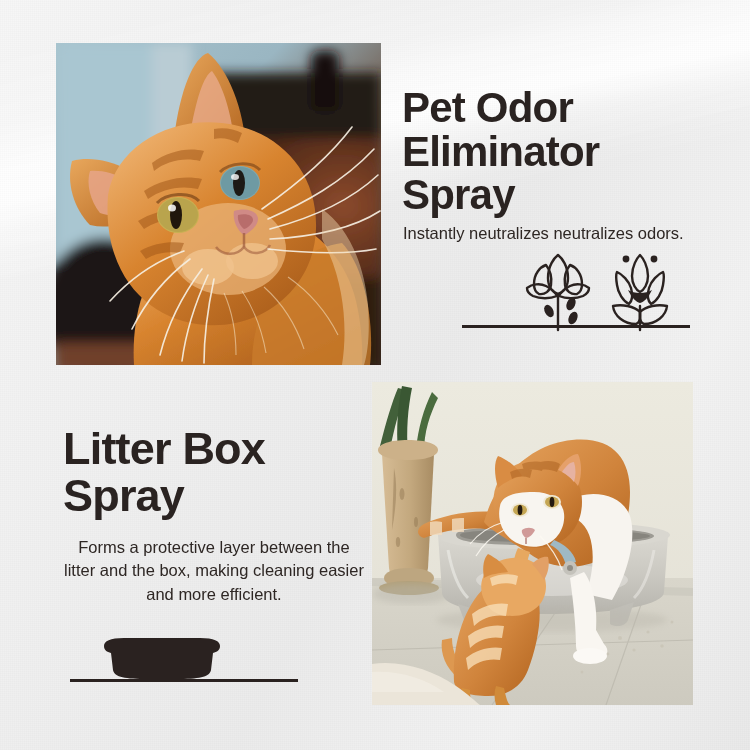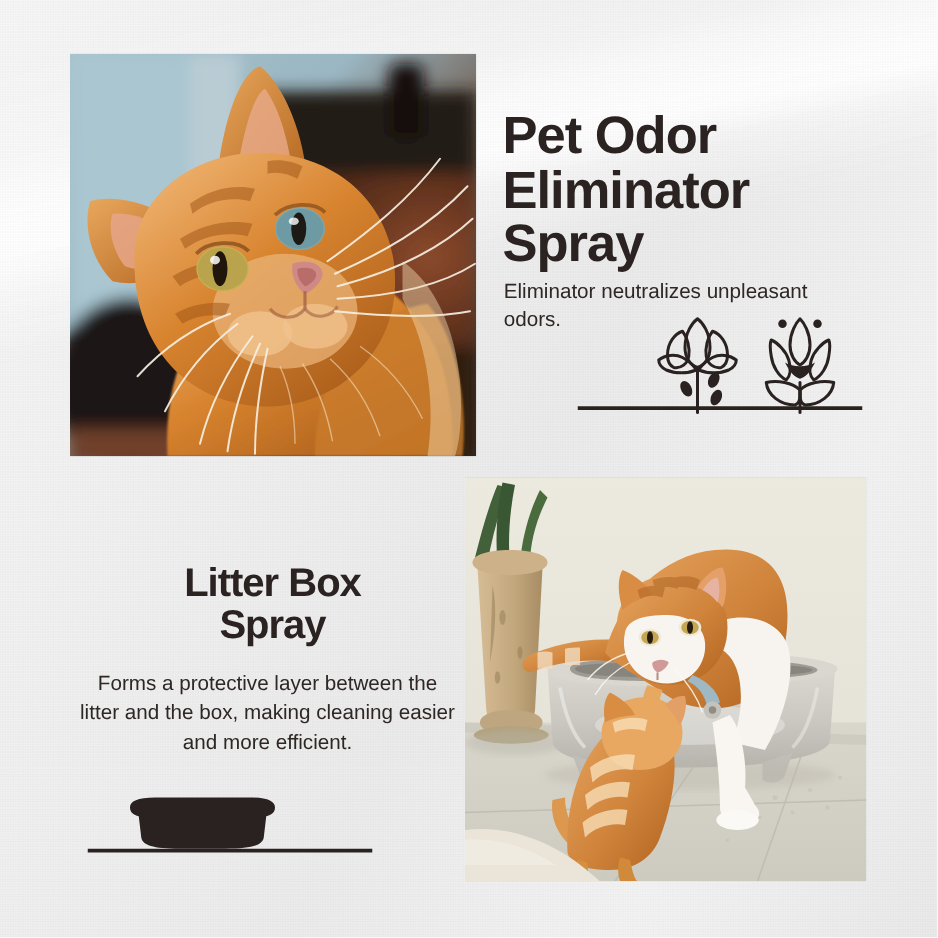--- a/index.html
+++ b/index.html
@@ -88,24 +88,23 @@
     line-height: 1.04;
     white-space: pre-line;
     margin-top: 20px;
   }
   #headline-odor {
     left: 402px; top: 66px;
     width: 300px;
     font-size: 42px;
   }
   #headline-litter {
-    left: 63px; top: 430px;
+    left: 63px; top: 406px;
     width: 310px;
-    font-size: 32px;
-    text-align: center;
+    font-size: 45px;
   }
   .subcopy {
     position: absolute;
     color: #2e2724;
     font-size: 16.5px;
     line-height: 1.42;
     font-weight: 500;
   }
   #subcopy-odor {
     left: 403px; top: 222px; width: 290px;
@@ -239,21 +238,21 @@
       </g>
 
       <path d="M266 166 C 292 184 308 220 312 262 C 314 288 312 310 308 322 L 286 322 C 292 284 288 236 266 196 Z" fill="#f3dcb4" opacity=".45"></path>
     </svg>
   </div>
 
   <div class="headline" id="headline-odor">Pet Odor
 Eliminator
 Spray</div>
 
-  <div class="subcopy" id="subcopy-odor">Eliminator neutralizes unpleasant odors.</div>
+  <div class="subcopy" id="subcopy-odor">Instantly neutralizes neutralizes odors.</div>
 
   <div class="icon-group" id="icon-group-flowers">
     <svg viewBox="0 0 228 80" width="228" height="80" aria-hidden="true">
       <g fill="none" stroke="#2a2220" stroke-width="2.4" stroke-linejoin="round" stroke-linecap="round">
 
         <g transform="translate(64,2)">
           <path d="M22 24 C 22 12 28 4 32 1 C 36 4 42 12 42 24 C 42 32 38 38 32 40 C 26 38 22 32 22 24 Z"></path>
           <path d="M8 30 C 8 20 14 13 20 11 C 24 16 26 24 25 31 C 24 37 19 41 13 40 C 9 38 8 34 8 30 Z"></path>
           <path d="M56 30 C 56 20 50 13 44 11 C 40 16 38 24 39 31 C 40 37 45 41 51 40 C 55 38 56 34 56 30 Z"></path>
           <path d="M1 34 C 6 30 14 29 20 32 C 26 35 30 40 31 42 C 24 45 14 45 7 42 C 3 40 1 37 1 34 Z"></path>

